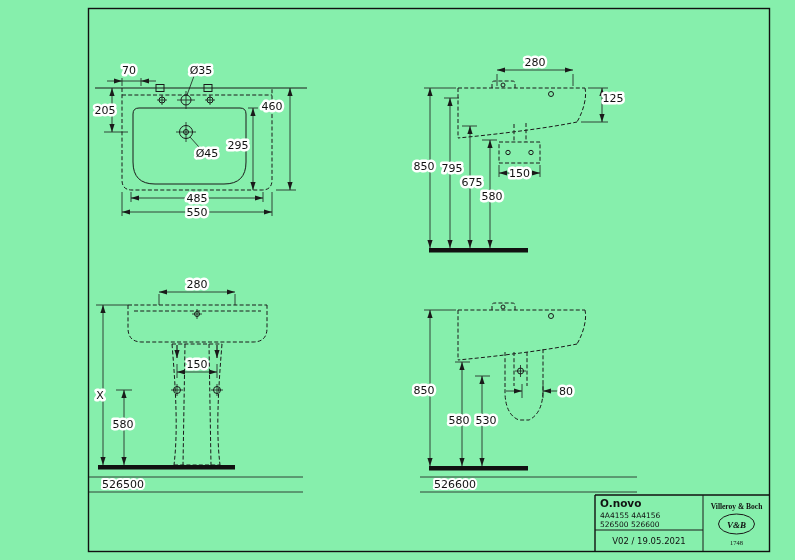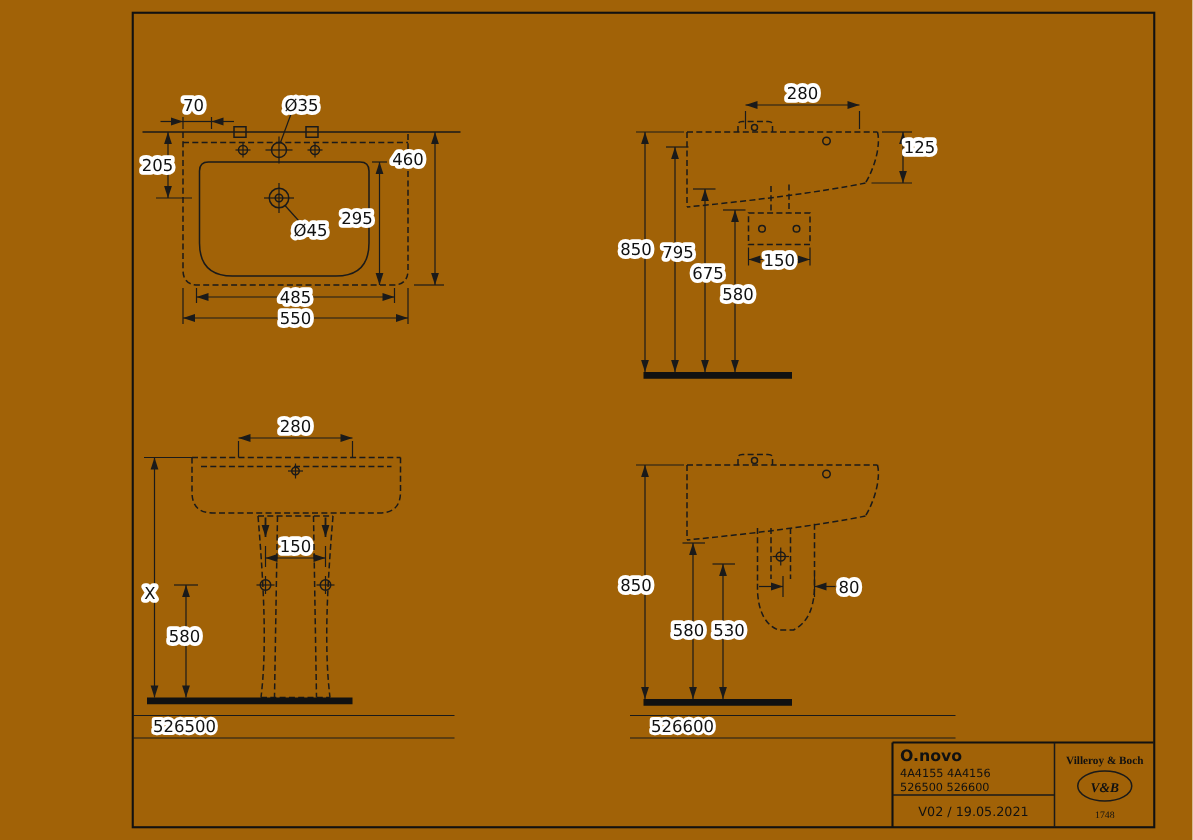--- a/index.html
+++ b/index.html
@@ -1,16 +1,16 @@
 <!DOCTYPE html>
 <html><head>
 <meta charset="utf-8">
 <style>
   html,body{margin:0;padding:0;background:#fff;}
-  #sheet{position:relative;width:795px;height:560px;background:#a16207;font-family:"DejaVu Sans",sans-serif;}
+  #sheet{position:relative;width:795px;height:560px;background:#86efac;font-family:"DejaVu Sans",sans-serif;}
   svg{position:absolute;left:0;top:0;}
   
   .ln  {stroke:#1a1a1a;stroke-width:1;fill:none;}
   .dsh {stroke:#1a1a1a;stroke-width:1;fill:none;stroke-dasharray:4 2.2;}
   .dim {stroke:#1a1a1a;stroke-width:0.8;fill:none;}
   .thk {stroke:#111;stroke-width:1.4;fill:none;}
   .fillbar{fill:#111;stroke:none;}
   
   text{fill:#111;font-family:"DejaVu Sans",sans-serif;}
   .dt {font-size:11px;text-anchor:middle;paint-order:stroke;stroke:#fff;stroke-width:5px;stroke-linejoin:round;}

